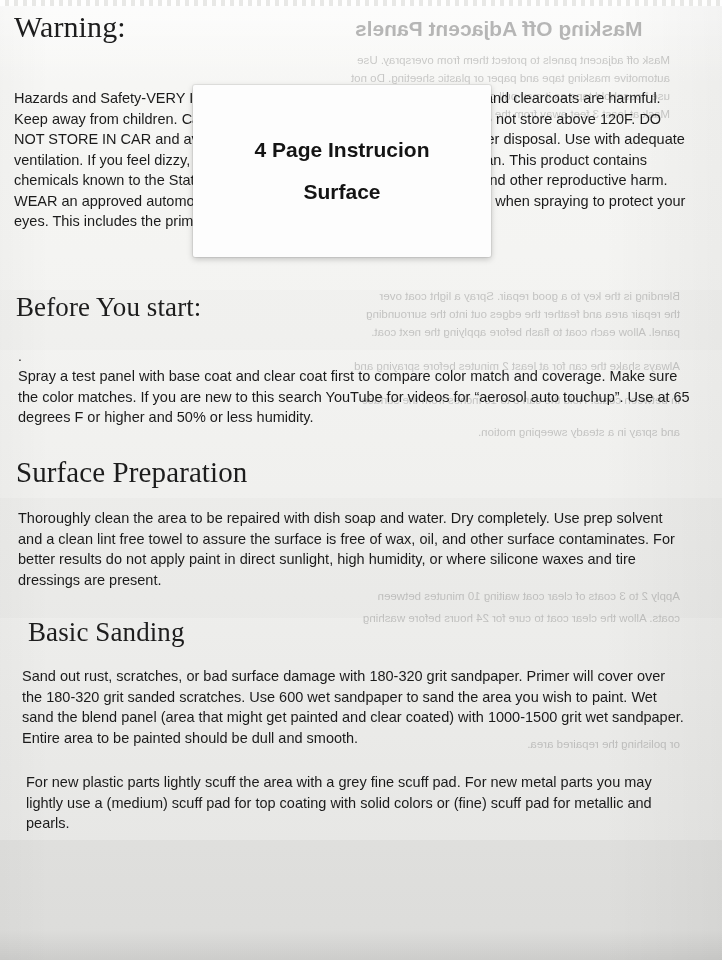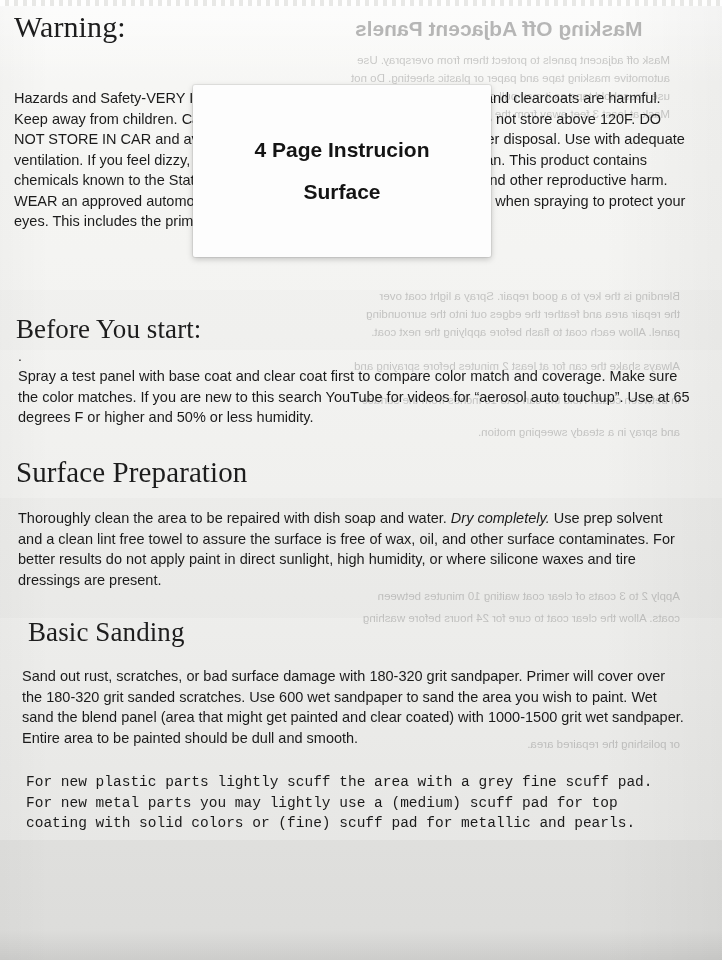--- a/index.html
+++ b/index.html
@@ -78,35 +78,35 @@
     color: #1d1d1d;
     margin: 0;
     letter-spacing: 0.1px;
   }
   .para {
     color: #1b1b1b;
     font-size: 14.5px;
     line-height: 1.42;
     margin: 0;
   }
-  .para .ital { font-style: italic; }
+  .para .ital { }
 
   #warning-title { position: absolute; left: 14px; top: 10px; font-size: 30px; }
   #warning-para  { position: absolute; left: 14px; top: 88px; width: 678px; }
 
-  #before-title  { position: absolute; left: 16px; top: 314px; font-size: 27px; }
+  #before-title  { position: absolute; left: 16px; top: 292px; font-size: 27px; }
   #before-dot    { position: absolute; left: 18px; top: 348px; font-size: 14px; color:#1b1b1b; }
   #before-para   { position: absolute; left: 18px; top: 366px; width: 672px; }
 
   #surface-title { position: absolute; left: 16px; top: 456px; font-size: 29px; }
   #surface-para  { position: absolute; left: 18px; top: 508px; width: 668px; }
 
   #sanding-title { position: absolute; left: 28px; top: 617px; font-size: 27px; }
   #sanding-para1 { position: absolute; left: 22px; top: 666px; width: 664px; }
-  #sanding-para2 { position: absolute; left: 26px; top: 772px; width: 650px; font-family: Liberation Mono, monospace; }
+  #sanding-para2 { position: absolute; left: 26px; top: 772px; width: 650px; }
 
   
   #label-card {
     position: absolute;
     left: 193px;
     top: 85px;
     width: 298px;
     height: 172px;
     background: #fdfdfd;
     box-shadow: 0 2px 6px rgba(0,0,0,0.22), 0 0 0 1px rgba(0,0,0,0.06);

